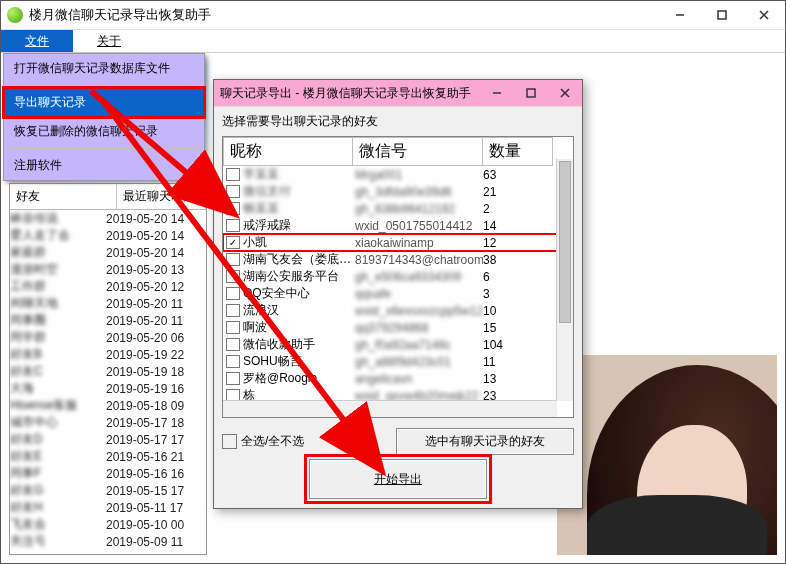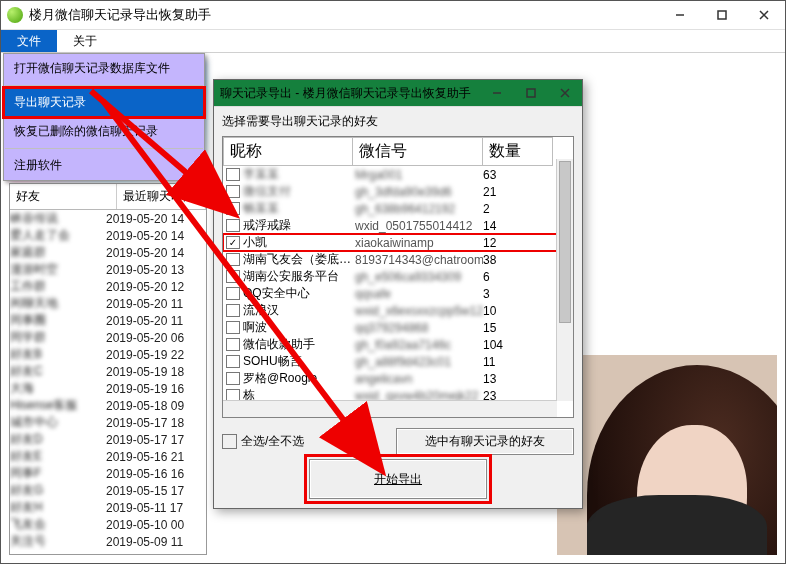--- a/index.html
+++ b/index.html
@@ -6,21 +6,21 @@
 .app{position:relative;width:786px;height:564px;background:#fff;overflow:hidden;border:1px solid #555;box-sizing:border-box;}
 
 .titlebar{display:flex;align-items:center;height:28px;background:#fff;border-bottom:1px solid #e0e0e0;}
 .titleicon{width:16px;height:16px;margin:0 6px;background:radial-gradient(circle at 30% 30%,#b7f06c,#4aa20a);border-radius:50%;}
 .titletext{flex:1;font-size:13px;}
 .titlebtns{display:flex;}
 .titlebtn{width:42px;height:28px;display:flex;align-items:center;justify-content:center;color:#333;}
 .titlebtn svg{width:10px;height:10px;stroke:#333;stroke-width:1.5;fill:none;}
 
 .menubar{display:flex;height:22px;background:#fff;border-bottom:1px solid #d0d0d0;}
-.menuitem{padding:3px 16px;}
+.menuitem{padding:3px 24px;text-decoration:underline;}
 .menuitem.active{background:#0a64c8;color:#fff;}
 
 .dropdown{position:absolute;left:2px;top:52px;width:200px;background:#c4b5fd;border:1px solid #9a9a9a;box-shadow:2px 2px 4px rgba(0,0,0,.3);z-index:5;}
 .ddrow{padding:6px 10px;border-bottom:0;}
 .ddsep{height:1px;background:#c0c0c0;margin:2px 1px;}
 .ddrow.hl{background:#0a64c8;color:#fff; outline:3px solid #e00; outline-offset:-1px;}
 
 .leftpanel{position:absolute;left:8px;top:182px;width:198px;bottom:8px;border:1px solid #999;box-sizing:border-box;background:#fff;overflow:hidden;}
 .lp-head{display:flex;background:#fff;border-bottom:1px solid #b8b8b8;}
 .lp-head div{padding:4px 6px;border-right:1px solid #ccc;font-size:12px;}
@@ -32,21 +32,21 @@
 .lprow .c2{flex:1;white-space:nowrap;overflow:hidden;color:#222;}
 
 .ph-img{position:absolute;left:8px;top:58px;width:196px;height:120px;background:linear-gradient(135deg,#94a,#c7a 40%,#7bd 70%,#fff);filter:blur(3px);border:1px solid #999;}
 
 .photo{position:absolute;right:8px;bottom:8px;width:220px;height:200px;background:#d7c4b4;overflow:hidden;}
 .photo .hair{position:absolute;right:-30px;top:10px;width:220px;height:260px;background:radial-gradient(ellipse at 60% 30%,#4b2b20 0%,#1e0e0a 70%);border-radius:50% 50% 40% 40%;}
 .photo .face{position:absolute;right:30px;top:70px;width:110px;height:140px;background:#f0d4c4;border-radius:50% 45% 48% 48%;}
 .photo .clothes{position:absolute;right:10px;bottom:-20px;width:180px;height:80px;background:#252525;border-radius:40% 40% 0 0;}
 
 .dialog{position:absolute;left:212px;top:78px;width:370px;height:430px;background:#f0f0f0;border:1px solid #666;box-shadow:3px 3px 10px rgba(0,0,0,.35);z-index:20;box-sizing:border-box;}
-.dlg-tb{display:flex;align-items:center;height:26px;background:#15803d;border-bottom:1px solid #ddd;}
+.dlg-tb{display:flex;align-items:center;height:26px;background:#f9a8d4;border-bottom:1px solid #ddd;}
 .dlg-tb .tbtns{display:flex;margin-left:auto;}
 .dlg-tb .tbtn{width:34px;display:flex;align-items:center;justify-content:center;height:26px;}
 .dlg-tb .tbtn svg{width:10px;height:10px;stroke:#333;stroke-width:1.5;fill:none;}
 .dlg-tt{padding-left:6px;}
 .dlg-sub{padding:6px 8px;}
 
 .lv{margin:0 8px;height:280px;border:1px solid #828282;background:#fff;position:relative;overflow:hidden;}
 .lv-head{display:flex;background:#fff;position:sticky;top:0;}
 .lv-head div{border:1px solid #bdbdbd;border-left:none;padding:3px 6px;background:#fff;font-size:16px;box-sizing:border-box;}
 .lv-head div:first-child{border-left:1px solid #bdbdbd;}

